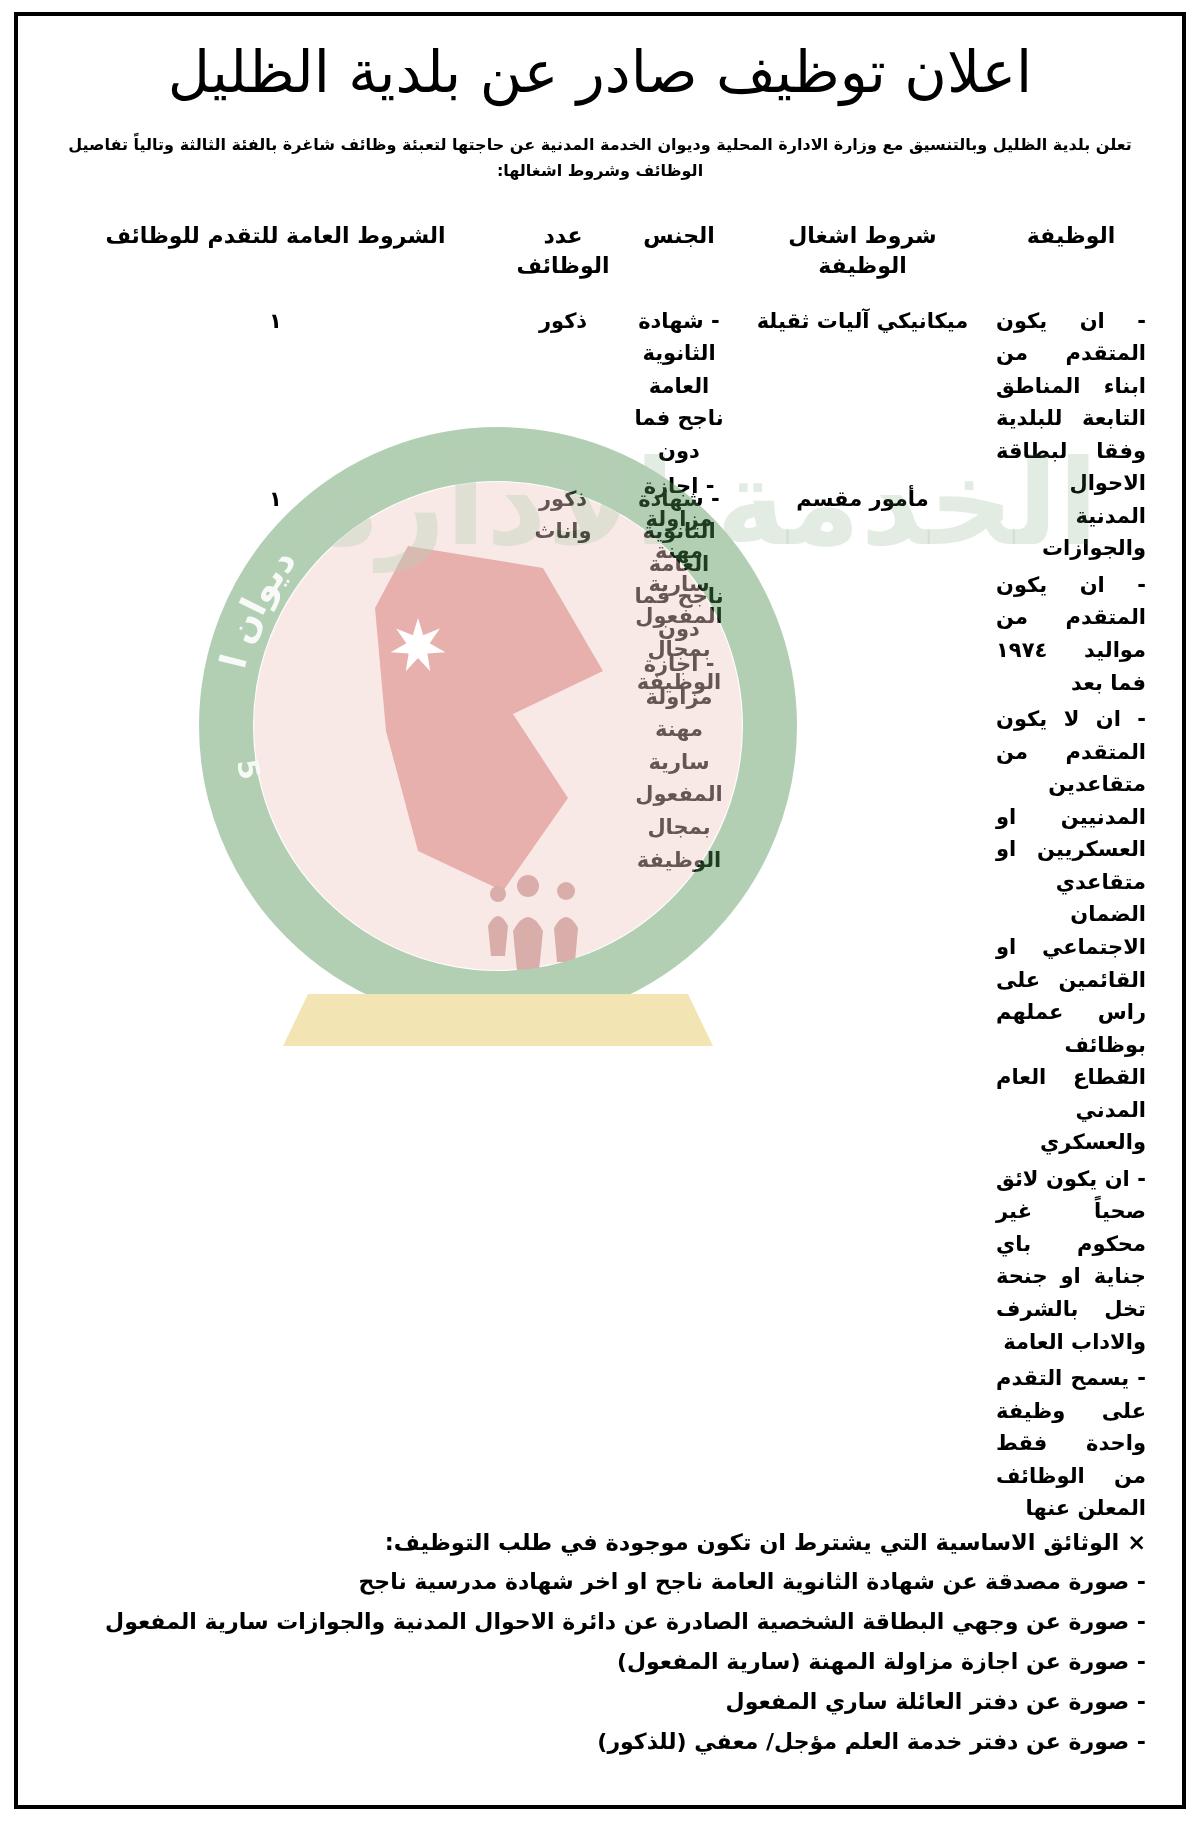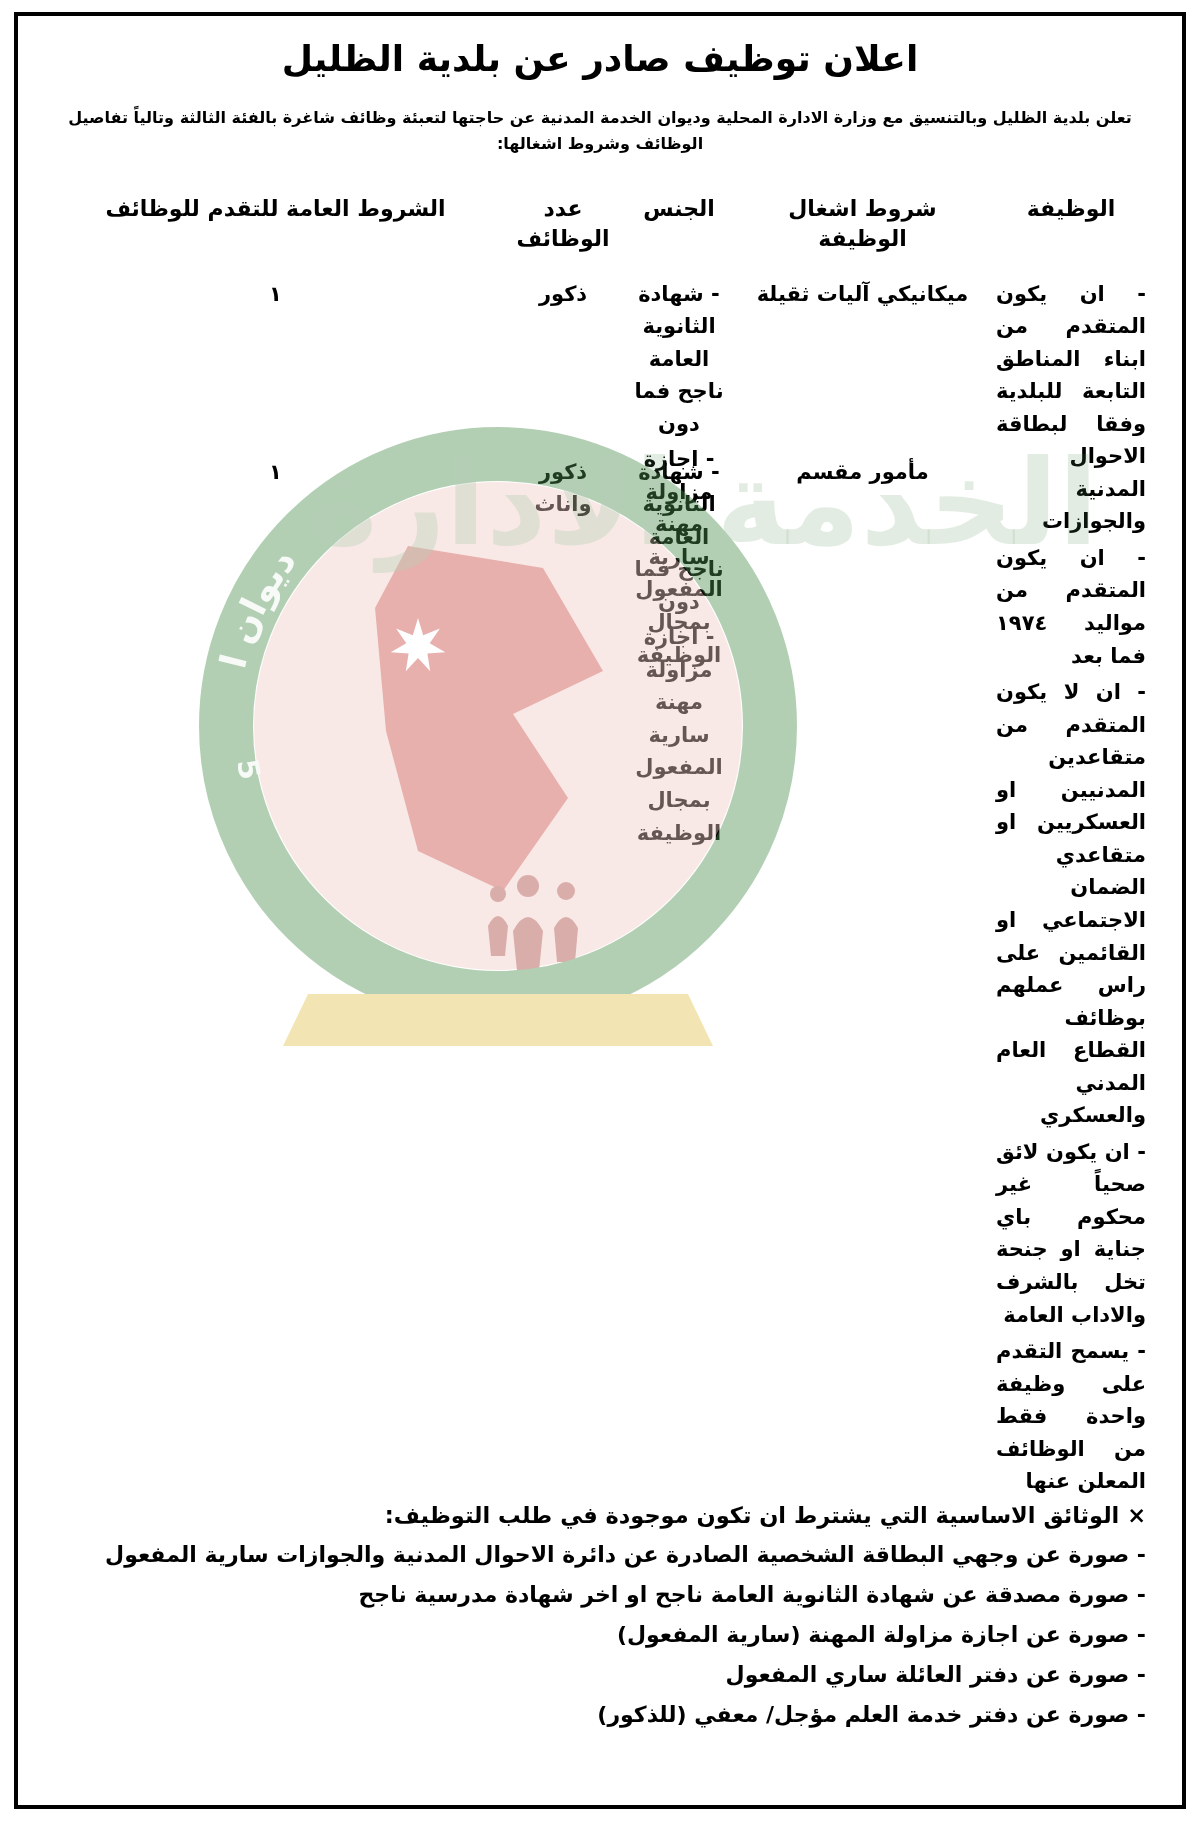--- a/index.html
+++ b/index.html
@@ -7,21 +7,21 @@
     position:relative;width:1200px;height:1821px;background:#ffffff;
     direction:rtl;color:#000;overflow:hidden;
     font-family:"DejaVu Sans","Liberation Sans",sans-serif;
   }
   .frame{
     position:absolute;top:12px;left:14px;right:14px;bottom:12px;
     border:4px solid #000;box-sizing:border-box;
     padding:18px 36px 20px 36px;overflow:hidden;
   }
   .content{position:relative;z-index:1;}
-  .title{font-size:36px;font-weight:700;text-align:center;margin:4px 0 26px;letter-spacing:1px;}
+  .title{font-size:58px;font-weight:400;text-align:center;margin:4px 0 26px;letter-spacing:1px;}
   .intro{font-size:16px;font-weight:700;line-height:1.6;text-align:center;margin:0 6px;}
 
   
   .jobs-table{
     display:grid;
     grid-template-columns:150px 235px 100px 100px auto;
     grid-template-rows:auto 178px auto;
     column-gap:16px;
     align-items:start;
     margin-top:38px;
@@ -92,22 +92,22 @@
         <div class="cell">
           <p>- شهادة الثانوية العامة ناجح فما دون</p>
           <p>- اجازة مزاولة مهنة سارية المفعول بمجال الوظيفة</p>
         </div>
         <div class="cell ctr">ذكور واناث</div>
         <div class="cell ctr">١</div>
       </div>
 
       <section class="docs">
         <p class="heading">× الوثائق الاساسية التي يشترط ان تكون موجودة في طلب التوظيف:</p>
+        <p class="item">- صورة مصدقة عن شهادة الثانوية العامة ناجح او اخر شهادة مدرسية ناجح</p>
         <p class="item">- صورة عن وجهي البطاقة الشخصية الصادرة عن دائرة الاحوال المدنية والجوازات سارية المفعول</p>
-        <p class="item">- صورة مصدقة عن شهادة الثانوية العامة ناجح او اخر شهادة مدرسية ناجح</p>
         <p class="item">- صورة عن اجازة مزاولة المهنة (سارية المفعول)</p>
         <p class="item">- صورة عن دفتر العائلة ساري المفعول</p>
         <p class="item">- صورة عن دفتر خدمة العلم مؤجل/ معفي (للذكور)</p>
       </section>
 
     </div>
 
     <div class="watermark" aria-hidden="true">
       <svg class="wm-svg" viewBox="0 0 660 720" xmlns="http://www.w3.org/2000/svg" xmlns:xlink="http://www.w3.org/1999/xlink">
         <defs>

